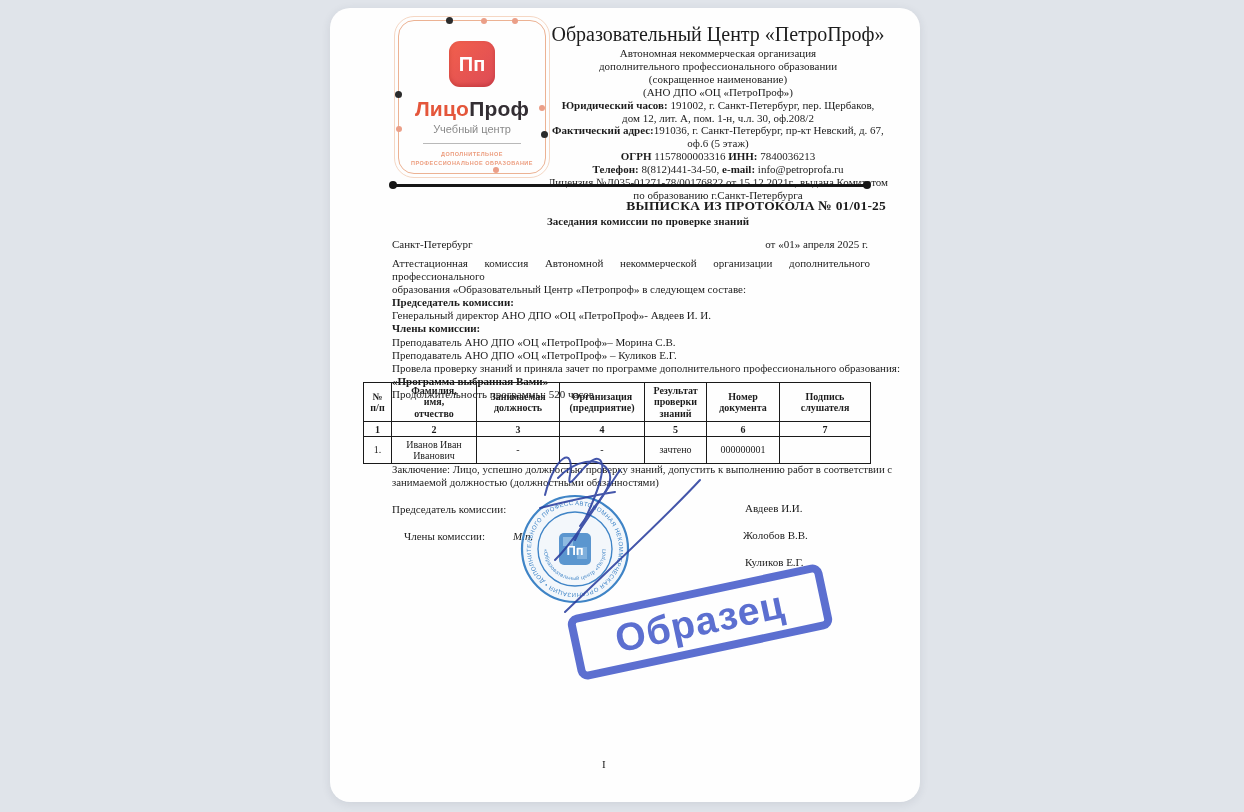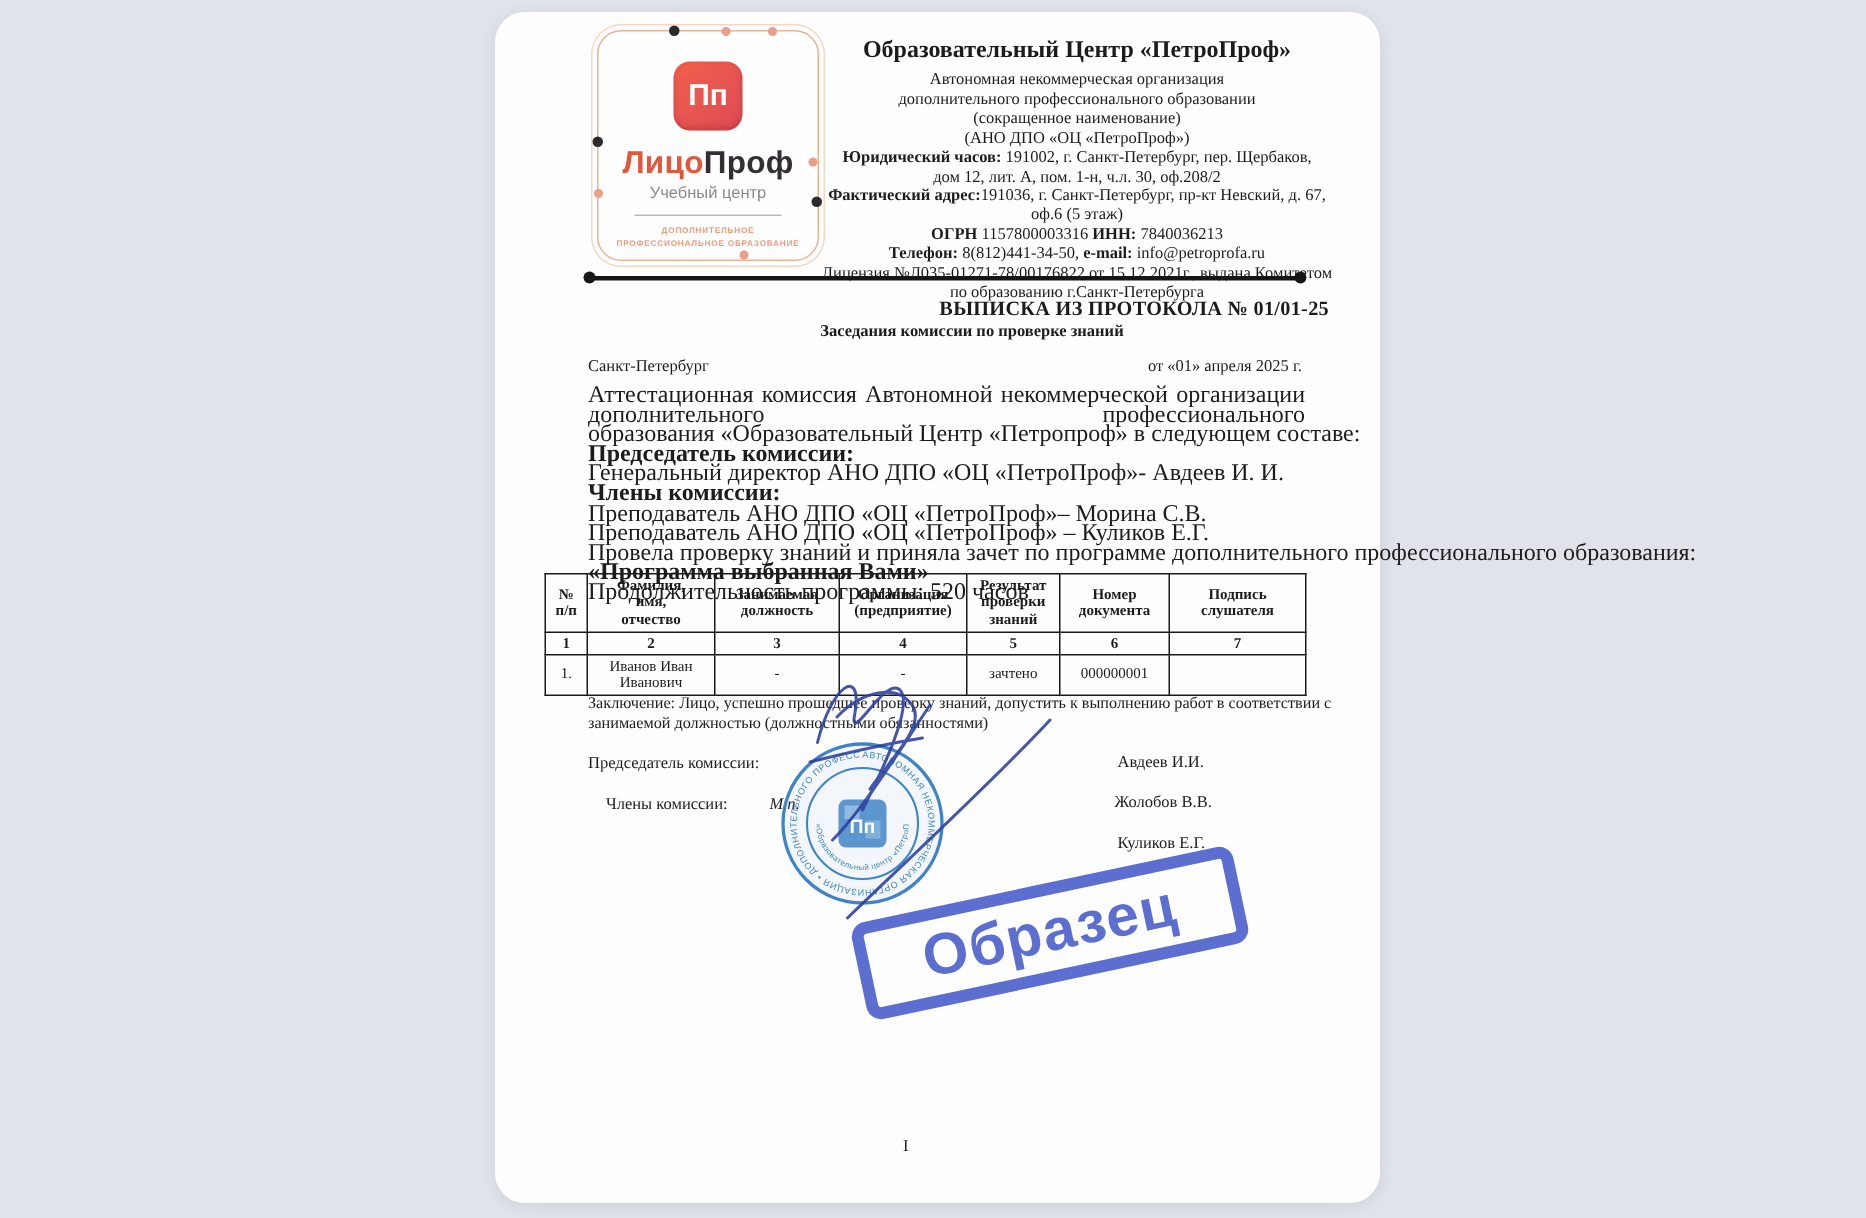--- a/index.html
+++ b/index.html
@@ -41,34 +41,34 @@
   .logo-brand .b2{color:#332e33;}
   .logo-sub{position:absolute;left:0;width:100%;top:102px;font-size:11px;color:#8a8a8a;}
   .logo-line{position:absolute;left:24px;top:122px;width:98px;height:1px;background:#b9b9b9;}
   .logo-cap{position:absolute;left:0;width:100%;font-size:5.5px;color:#ec9c7d;font-weight:bold;letter-spacing:.5px;}
   .cap1{top:130px;} .cap2{top:139px;}
   
   .header-block{
     position:absolute;left:198px;top:16px;width:380px;text-align:center;
     font-size:11px;line-height:12.9px;
   }
-  .org-title{font-size:16px;font-weight:bold;line-height:20px;margin-bottom:3px;}
+  .org-title{font-size:20px;font-weight:normal;line-height:20px;margin-bottom:3px;}
   .b{font-weight:bold;}
   
   .divider{position:absolute;left:62px;top:176px;width:476px;height:2.5px;background:#161616;}
   .divider::before,.divider::after{
     content:"";position:absolute;top:-2.8px;width:8px;height:8px;border-radius:50%;background:#161616;
   }
   .divider::before{left:-3px;} .divider::after{right:-3px;}
   
   .doc-title{position:absolute;left:80px;top:190px;width:476px;text-align:right;font-size:13.5px;font-weight:bold;letter-spacing:.2px;}
   .doc-subtitle{position:absolute;left:80px;top:207px;width:476px;text-align:center;font-size:11px;font-weight:bold;}
   .place-row{position:absolute;left:62px;top:230px;width:476px;font-size:11px;display:flex;justify-content:space-between;}
   
-  .doc-body{position:absolute;left:62px;top:249px;width:478px;font-size:16px;line-height:13.1px;}
+  .doc-body{position:absolute;left:62px;top:249px;width:478px;font-size:11px;line-height:13.1px;}
   .jline{text-align:justify;text-align-last:justify;}
   .doc-body div{white-space:nowrap;}
   .doc-body .jline{white-space:normal;}
   
   table.results{
     position:absolute;left:33px;top:374px;border-collapse:collapse;
     font-size:10px;table-layout:fixed;
   }
   table.results td{
     border:1px solid #1a1a1a;text-align:center;vertical-align:middle;
@@ -219,21 +219,21 @@
       <td>-</td>
       <td>-</td>
       <td>зачтено</td>
       <td>000000001</td>
       <td></td>
     </tr>
   </tbody>
     </table>
 
   <div class="conclusion">
-    <div>Заключение: Лицо, успешно прошедшее проверку знаний, допустить к выполнению работ в соответствии с</div>
+    <div>Заключение: Лицо, успешно должностью проверку знаний, допустить к выполнению работ в соответствии с</div>
     <div>занимаемой должностью (должностными обязанностями)</div>
   </div>
 
   <div class="sig" style="left:62px;top:495px;">Председатель  комиссии:</div>
   <div class="sig" style="left:415px;top:494px;">Авдеев И.И.</div>
   <div class="sig" style="left:74px;top:522px;">Члены комиссии:</div>
   <div class="sig" style="left:183px;top:522px;font-style:italic;">М.п.</div>
   <div class="sig" style="left:413px;top:521px;">Жолобов В.В.</div>
   <div class="sig" style="left:415px;top:548px;">Куликов Е.Г.</div>
 

